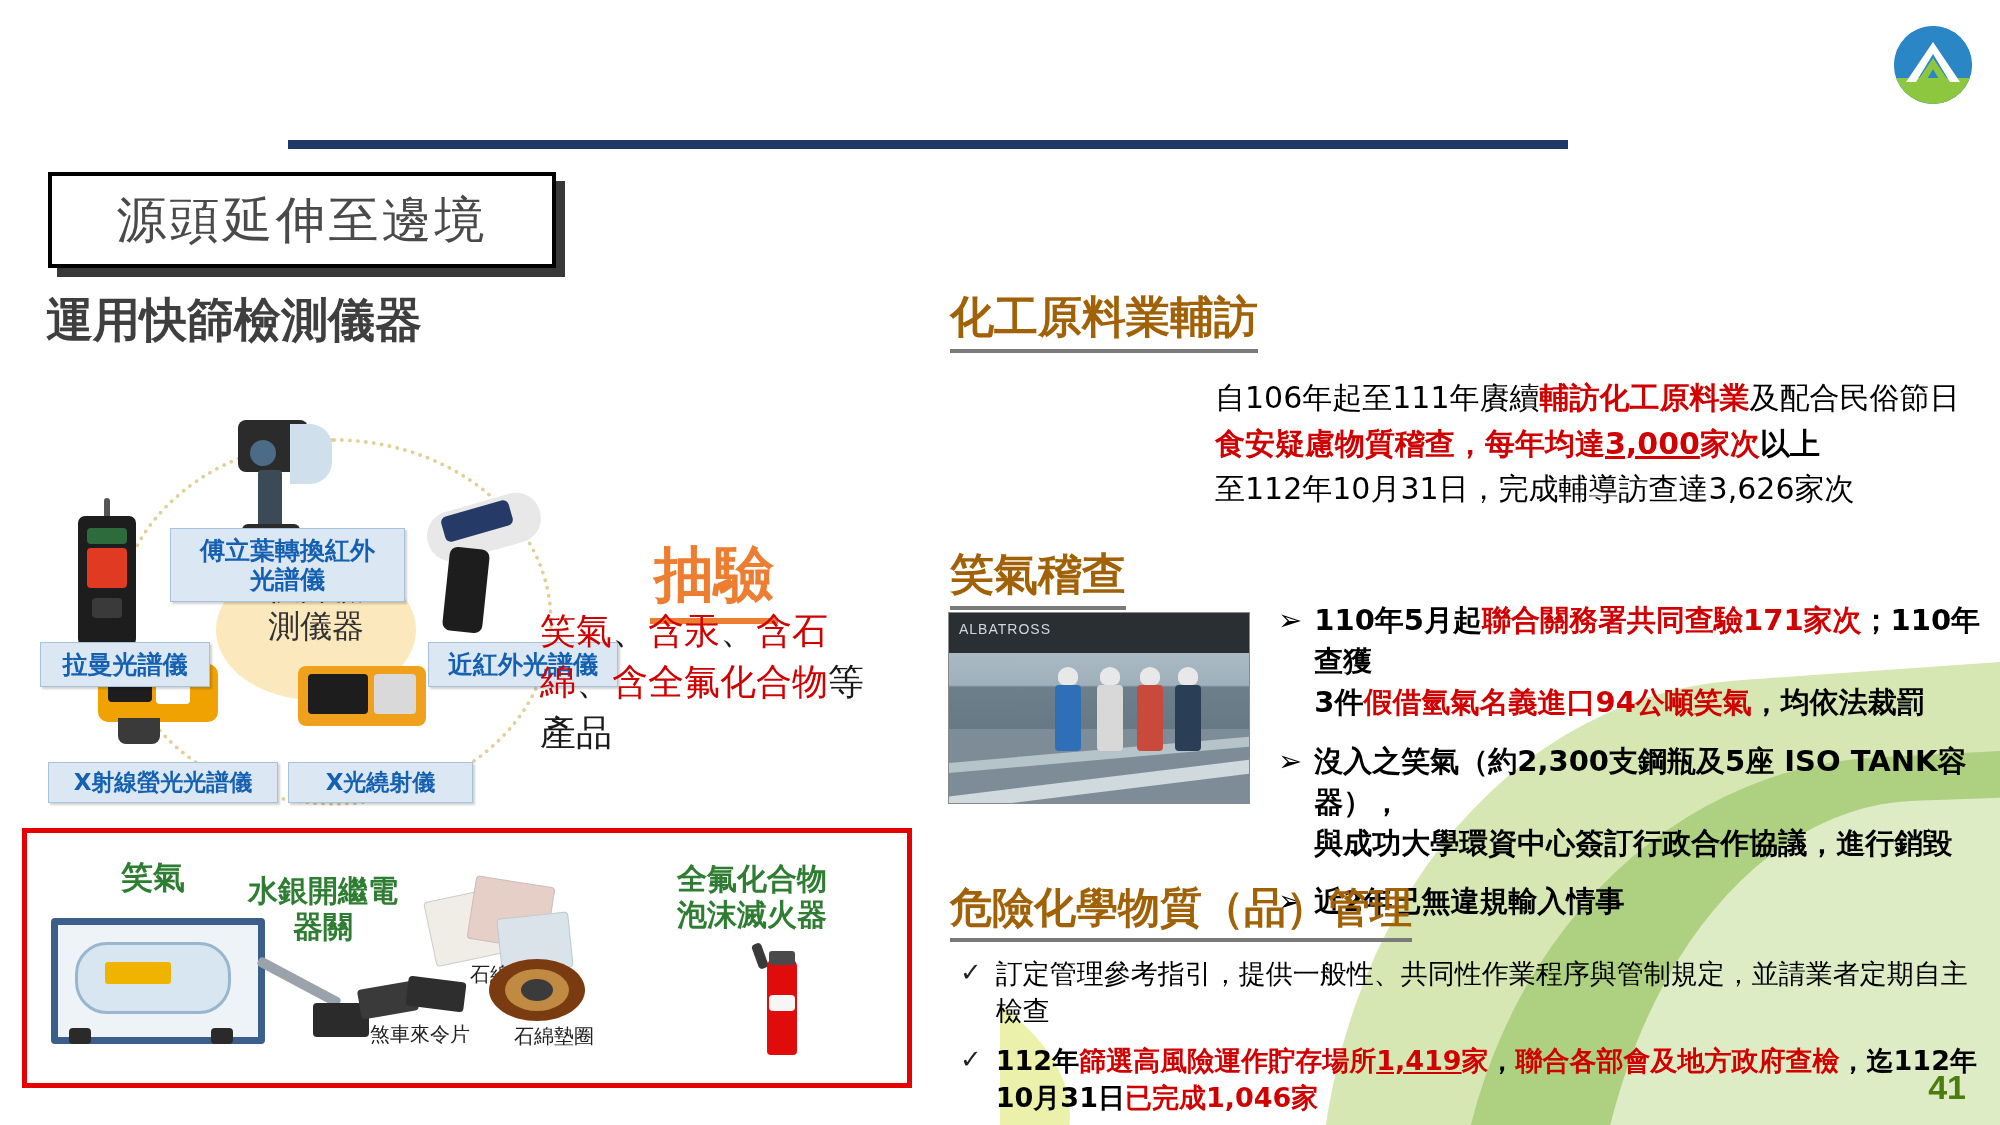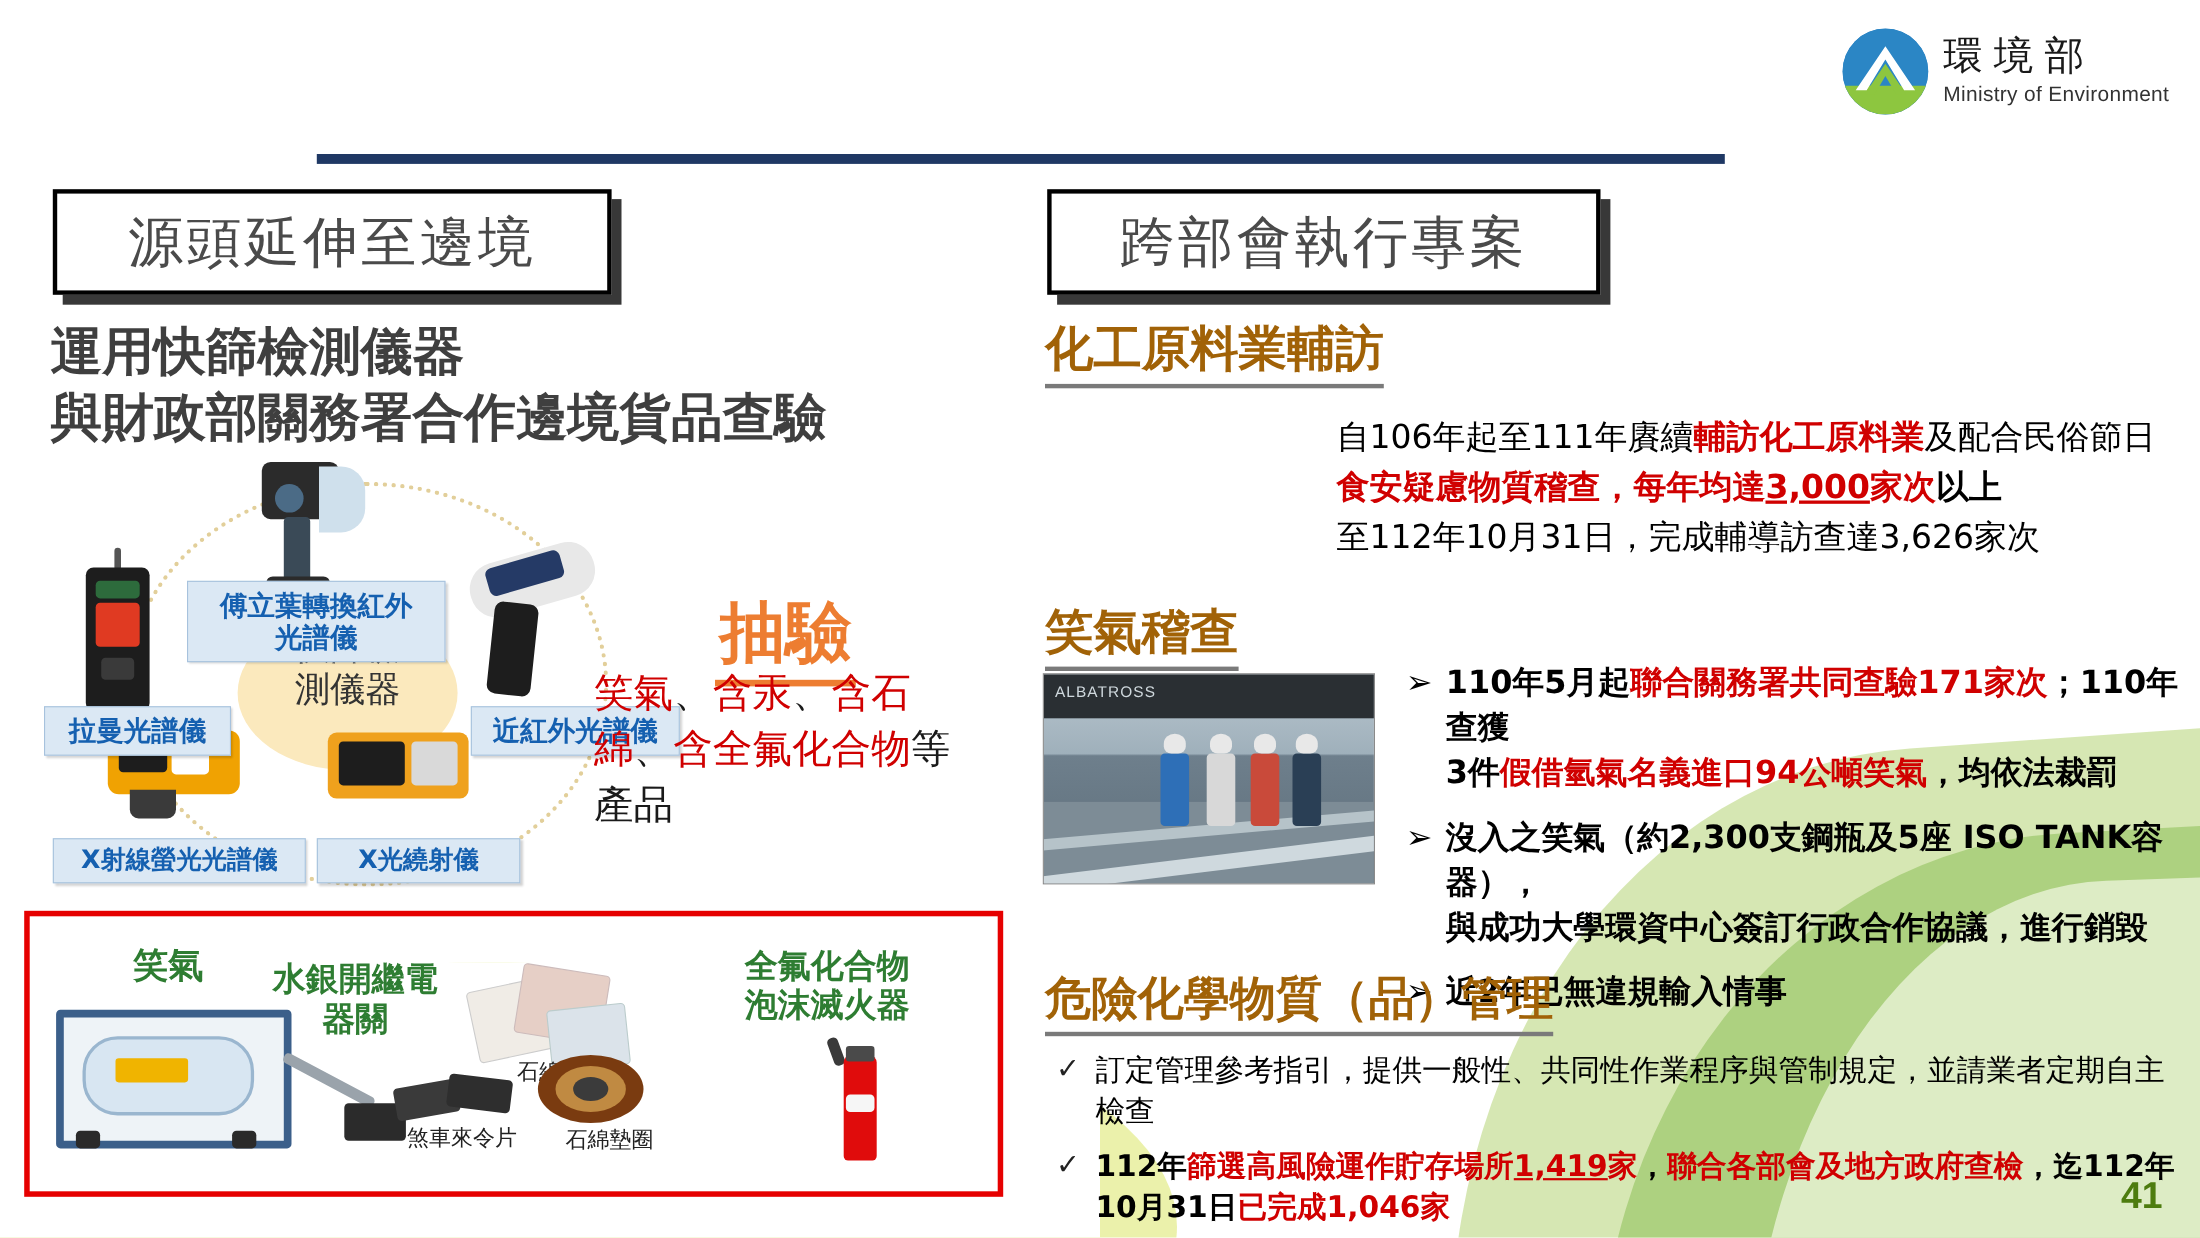--- a/index.html
+++ b/index.html
@@ -133,36 +133,28 @@
 
   <div class="logo-wrap">
     <div class="logo-mark">
       <svg viewBox="0 0 78 78" width="78" height="78" aria-hidden="true">
         <circle cx="39" cy="39" r="39" fill="#2b86c5"></circle>
         <path d="M0 52 A39 39 0 0 0 78 52 Z" fill="#8dc63f"></path>
         <path d="M39 16 L66 56 L56 56 L39 28 L22 56 L12 56 Z" fill="#ffffff"></path>
         <path d="M39 32 L58 60 L49 60 L39 43 L29 60 L20 60 Z" fill="#8dc63f"></path>
       </svg>
     </div>
-    <div class="logo-text">
-      <div class="logo-cn">環境部</div>
-      <div class="logo-en">Ministry of Environment</div>
-    </div>
   </div>
 
   <div class="hdr-box" id="hdr-left">
     <span>源頭延伸至邊境</span>
   </div>
-  <div class="hdr-box" id="hdr-right">
-    <span>跨部會執行專案</span>
-  </div>
 
   <div class="l-sub">
     <div>運用快篩檢測儀器</div>
-    <div>與財政部關務署合作邊境貨品查驗</div>
   </div>
 
   <div class="instr-area">
     <div class="ellipse-ring"></div>
     <div class="center-ellipse"></div>
     <div class="center-lbl">
       <div>快篩檢</div>
       <div>測儀器</div>
     </div>
 

